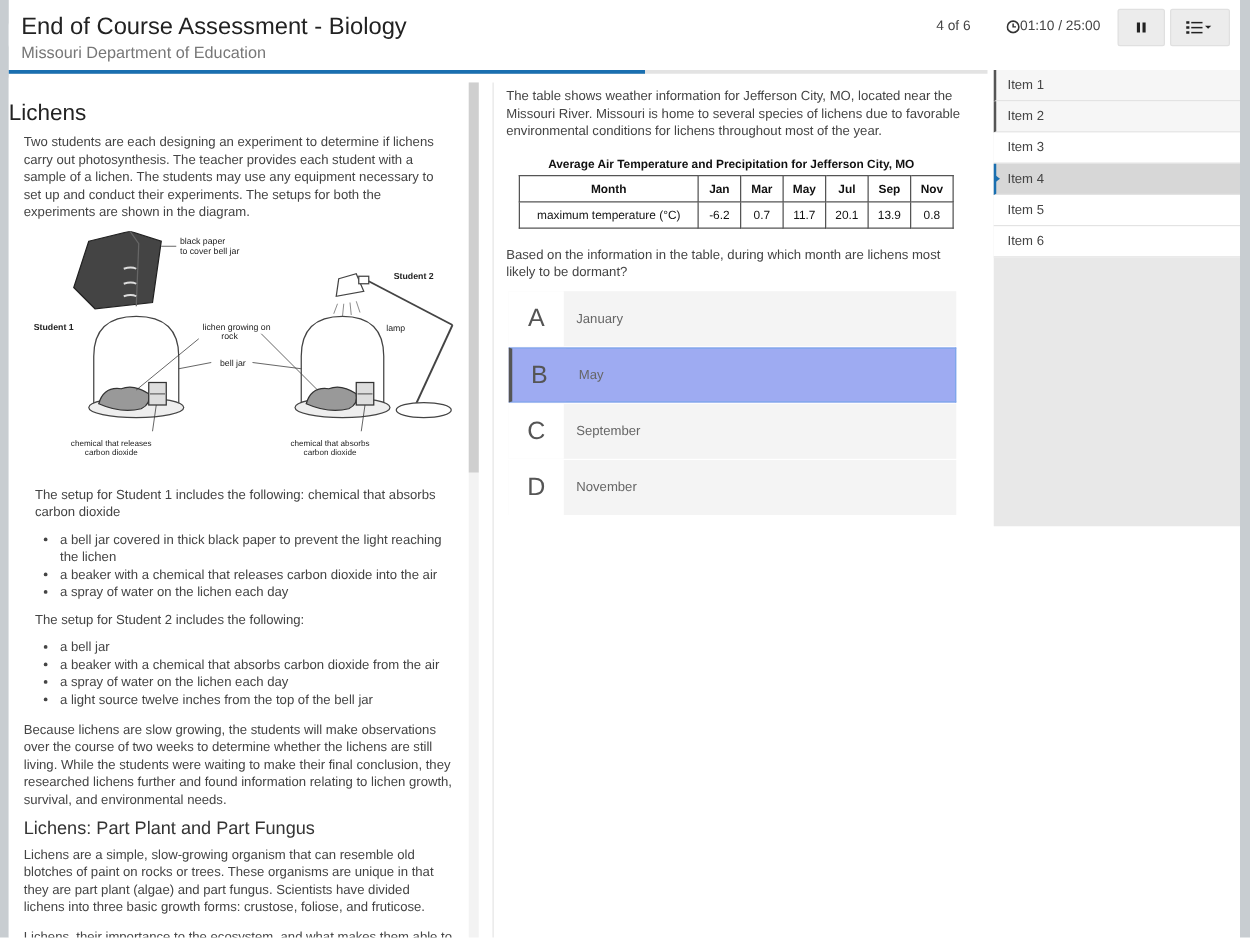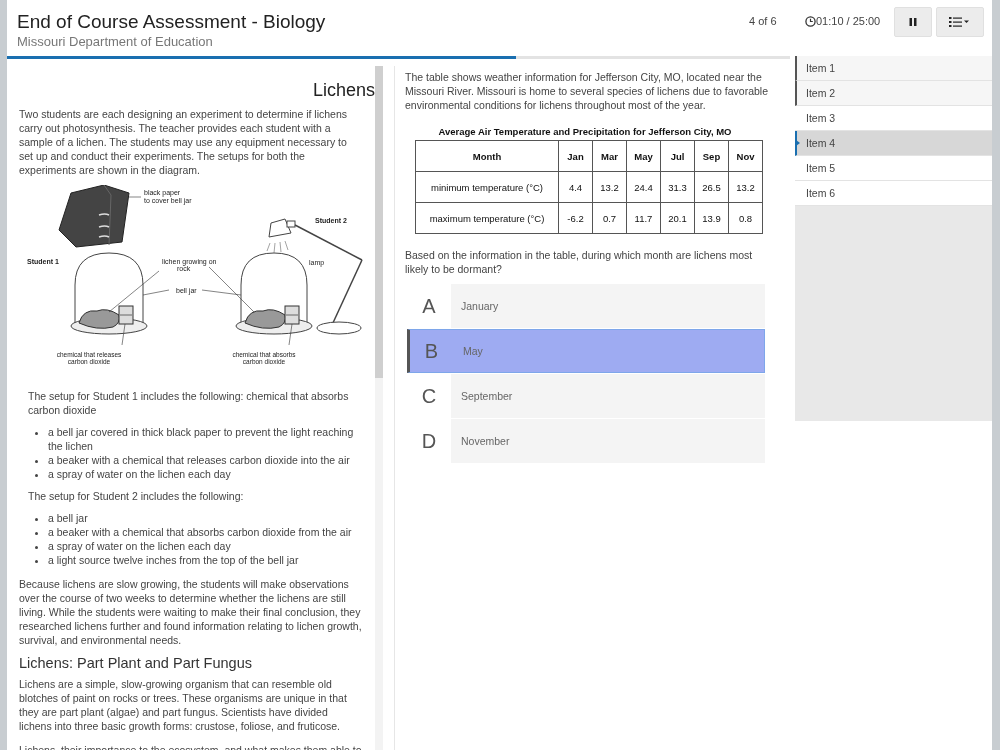--- a/index.html
+++ b/index.html
@@ -17,36 +17,36 @@
     display: flex; align-items: center; justify-content: center; cursor: pointer; }
   .pause-btn { left: 887px; width: 38px; }
   .menu-btn { left: 929px; width: 48px; }
   .progress { position: absolute; left: 7px; top: 56px; width: 783px; height: 3px; background: #e3e3e3; }
   .progress-fill { position: absolute; left: 0; top: 0; height: 3px; background: #1a6fb0; }
 
   .passage { position: absolute; left: 7px; top: 62px; width: 368px; height: 688px; overflow: hidden; background: #fff; }
   .passage-scroll { position: absolute; left: 375px; top: 66px; width: 8px; height: 684px; background: #f3f3f3; }
   .passage-thumb { position: absolute; left: 0; top: 0; width: 8px; height: 312px; background: #cfcfcf; }
   .divider { position: absolute; left: 394px; top: 66px; width: 1px; height: 684px; background: #e6e6e6; }
-  .passage h1 { text-align: right; font-weight: normal; font-size: 18px; color: #222; margin-top: 18px; }
+  .passage h1 { text-align: left; font-weight: normal; font-size: 18px; color: #222; margin-top: 18px; }
   .passage p { font-size: 10.5px; line-height: 14px; color: #444; }
   .passage .p1 { margin: 6px 12px 0 12px; }
   .diagram { position: relative; margin: 8px 0 0 12px; width: 350px; height: 196px; }
   .passage .indent { margin: 8px 12px 0 21px; }
   .passage ul { margin: 8px 12px 0 41px; font-size: 10.5px; line-height: 14px; color: #444; }
   .passage ul li { padding-left: 0; }
   .passage .p-body { margin: 10px 12px 0 12px; }
   .passage h2 { font-weight: normal; font-size: 14.5px; color: #333; margin: 8px 12px 0 12px; }
 
   .question { position: absolute; left: 405px; top: 62px; width: 370px; }
   .question p { font-size: 10.5px; line-height: 14px; color: #444; }
   .q-intro { margin-top: 8px; }
   .table-title { text-align: center; font-weight: bold; font-size: 9.5px; color: #111; margin-top: 14px; margin-right: 10px; }
   table.weather { border-collapse: collapse; margin-top: 3px; margin-left: 10px; font-size: 9.5px; color: #111; }
-  table.weather th, table.weather td { border: 1px solid #555; text-align: center; height: 31px; padding: 0 4px; }
+  table.weather th, table.weather td { border: 1px solid #555; text-align: center; height: 21px; padding: 0 4px; }
   table.weather th { font-weight: bold; }
   .q-prompt { margin-top: 14px; }
   .choices { margin-top: 8px; margin-left: 2px; width: 358px; }
   .choice { position: relative; height: 44px; margin-bottom: 1px; display: flex; background: #f4f4f4; cursor: pointer; }
   .choice .letter { width: 44px; background: #fff; display: flex; align-items: center; justify-content: center;
     font-size: 20px; color: #555; }
   .choice .text { padding-left: 10px; display: flex; align-items: center; font-size: 10.5px; color: #666; }
   .choice.selected { background: #9eabf2; border: 1px solid #7ea6ea; border-left: 3px solid #555; }
   .choice.selected .letter { background: #9eabf2; width: 43px; }
 
@@ -183,29 +183,20 @@
         <th style="width:34px">Jan</th>
         <th style="width:34px">Mar</th>
         <th style="width:34px">May</th>
         <th style="width:34px">Jul</th>
         <th style="width:34px">Sep</th>
         <th style="width:34px">Nov</th>
       </tr>
     </thead>
     <tbody>
       <tr>
-        <td>minimum temperature (°C)</td>
-        <td>4.4</td>
-        <td>13.2</td>
-        <td>24.4</td>
-        <td>31.3</td>
-        <td>26.5</td>
-        <td>13.2</td>
-      </tr>
-      <tr>
         <td>maximum temperature (°C)</td>
         <td>-6.2</td>
         <td>0.7</td>
         <td>11.7</td>
         <td>20.1</td>
         <td>13.9</td>
         <td>0.8</td>
       </tr>
     </tbody>
   </table>

